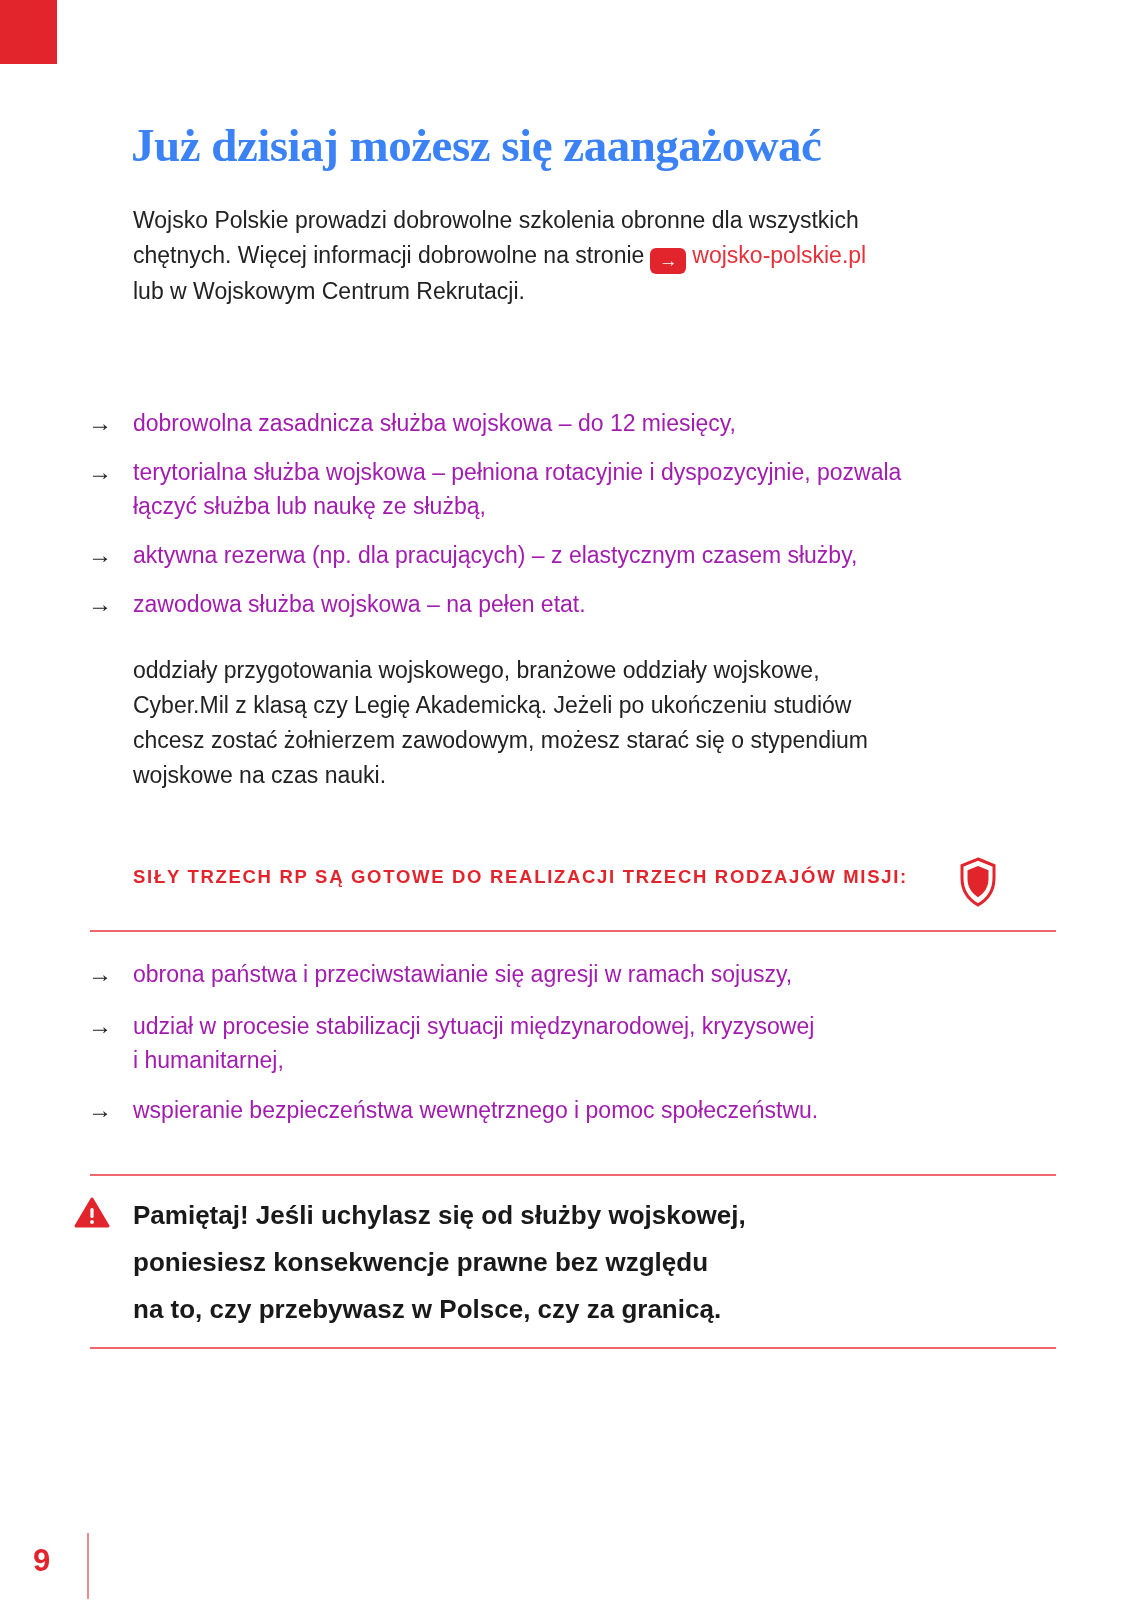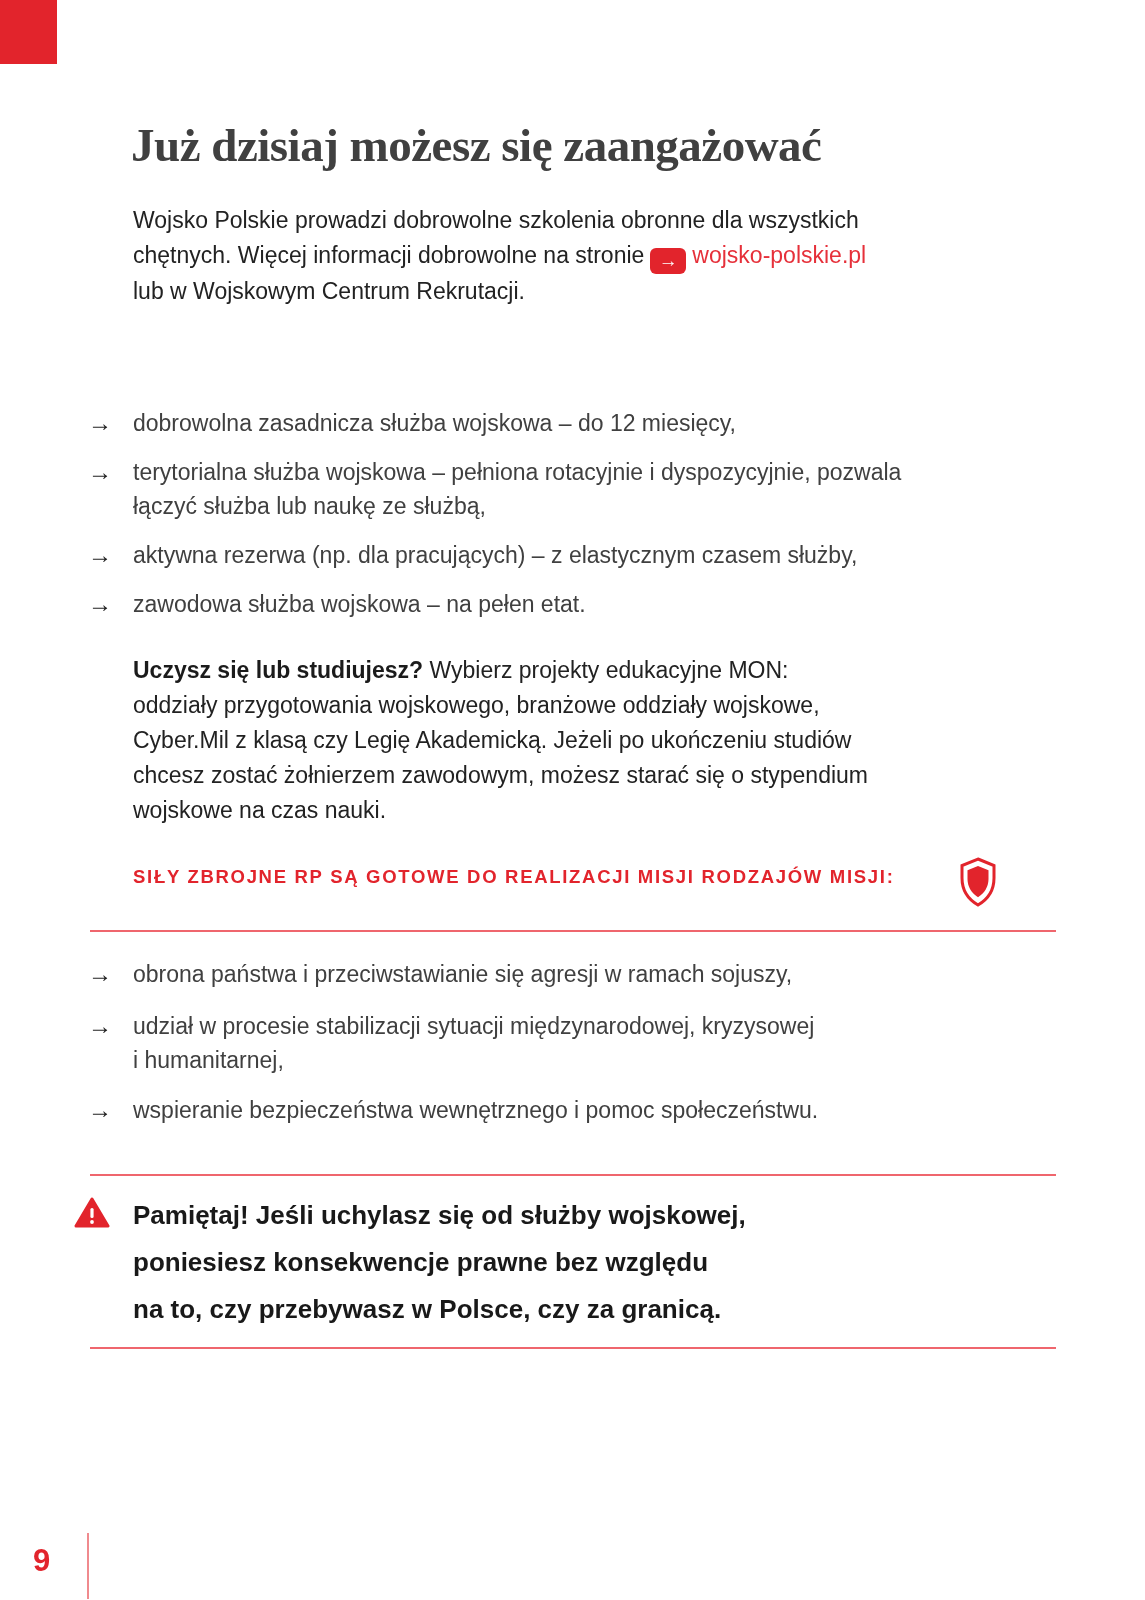--- a/index.html
+++ b/index.html
@@ -3,31 +3,31 @@
 <meta charset="utf-8">
 <style>
   html,body{margin:0;padding:0;background:#ffffff;}
   .page{
     position:relative;width:1145px;height:1600px;background:#ffffff;overflow:hidden;
     font-family:"Liberation Sans",sans-serif;color:#1e1e1e;
   }
   .corner{position:absolute;left:0;top:0;width:57px;height:64px;background:#e2242c;}
   .headline{
     position:absolute;left:131px;top:118px;margin:0;
-    font-family:"Liberation Serif",serif;font-weight:bold;font-size:47px;letter-spacing:-0.5px;color:#404040;
+    font-family:"Liberation Serif",serif;font-weight:bold;font-size:47px;letter-spacing:-0.5px;color:#3b82f6;
     white-space:nowrap;
   }
   .body-line{white-space:nowrap;font-size:23px;line-height:35px;color:#222222;}
   .intro{position:absolute;left:133px;top:203px;}
   .leadin{position:absolute;left:133px;top:340px;font-size:23px;white-space:nowrap;}
   .b{font-weight:bold;color:#1b1b1b;}
   .item{position:absolute;left:88px;width:1000px;}
   .item .arrow{position:absolute;left:0;top:0;font-size:24px;line-height:34px;color:#1b1b1b;}
   .item .txt{margin-left:45px;}
-  .item .txt div{white-space:nowrap;font-size:23px;line-height:34px;color:#404040;}
+  .item .txt div{white-space:nowrap;font-size:23px;line-height:34px;color:#a21caf;}
   .edu{position:absolute;left:133px;top:653px;}
   .missions-heading{
     position:absolute;left:133px;top:866px;white-space:nowrap;
     font-size:18.5px;font-weight:bold;letter-spacing:1.7px;color:#e2242c;
   }
   .shield{position:absolute;left:959px;top:857px;width:38px;height:50px;}
   .rule{position:absolute;left:90px;width:966px;height:2px;background:#ef666d;border:none;margin:0;}
   .warn-icon{position:absolute;left:74px;top:1197px;width:36px;height:32px;}
   .warning-text{position:absolute;left:133px;top:1192px;}
   .warning-text div{white-space:nowrap;font-size:26px;font-weight:bold;line-height:47px;color:#191919;}
@@ -76,28 +76,27 @@
       </div>
   </div>
   <div class="item" style="top:587px">
     <span class="arrow">→</span>
     <div class="txt">
         <div>zawodowa służba wojskowa – na pełen etat.</div>
       </div>
   </div>
 
   <div class="edu">
-    <div class="body-line"><span class="b">Uczysz się lub studiujesz?</span><span> Wybierz projekty edukacyjne MON:</span></div>
     <div class="body-line">oddziały przygotowania wojskowego, branżowe oddziały wojskowe,</div>
     <div class="body-line">Cyber.Mil z klasą czy Legię Akademicką. Jeżeli po ukończeniu studiów</div>
     <div class="body-line">chcesz zostać żołnierzem zawodowym, możesz starać się o stypendium</div>
     <div class="body-line">wojskowe na czas nauki.</div>
   </div>
 
-  <div class="missions-heading">SIŁY ZBROJNE RP SĄ GOTOWE DO REALIZACJI MISJI RODZAJÓW MISJI:</div>
+  <div class="missions-heading">SIŁY TRZECH RP SĄ GOTOWE DO REALIZACJI TRZECH RODZAJÓW MISJI:</div>
 
   <svg class="shield" viewBox="0 0 38 50">
     <path d="M19 2 L35 8.5 V21 C35 33.5 28.5 42.5 19 48 C9.5 42.5 3 33.5 3 21 V8.5 Z" fill="none" stroke="#e2242c" stroke-width="3"></path>
     <path d="M19 9 L29.5 13.3 V21.5 C29.5 30 25.5 36 19 40.2 C12.5 36 8.5 30 8.5 21.5 V13.3 Z" fill="#e2242c"></path>
   </svg>
 
   <hr class="rule" style="top:930px">
 
   <div class="item" style="top:957px">
     <span class="arrow">→</span>

